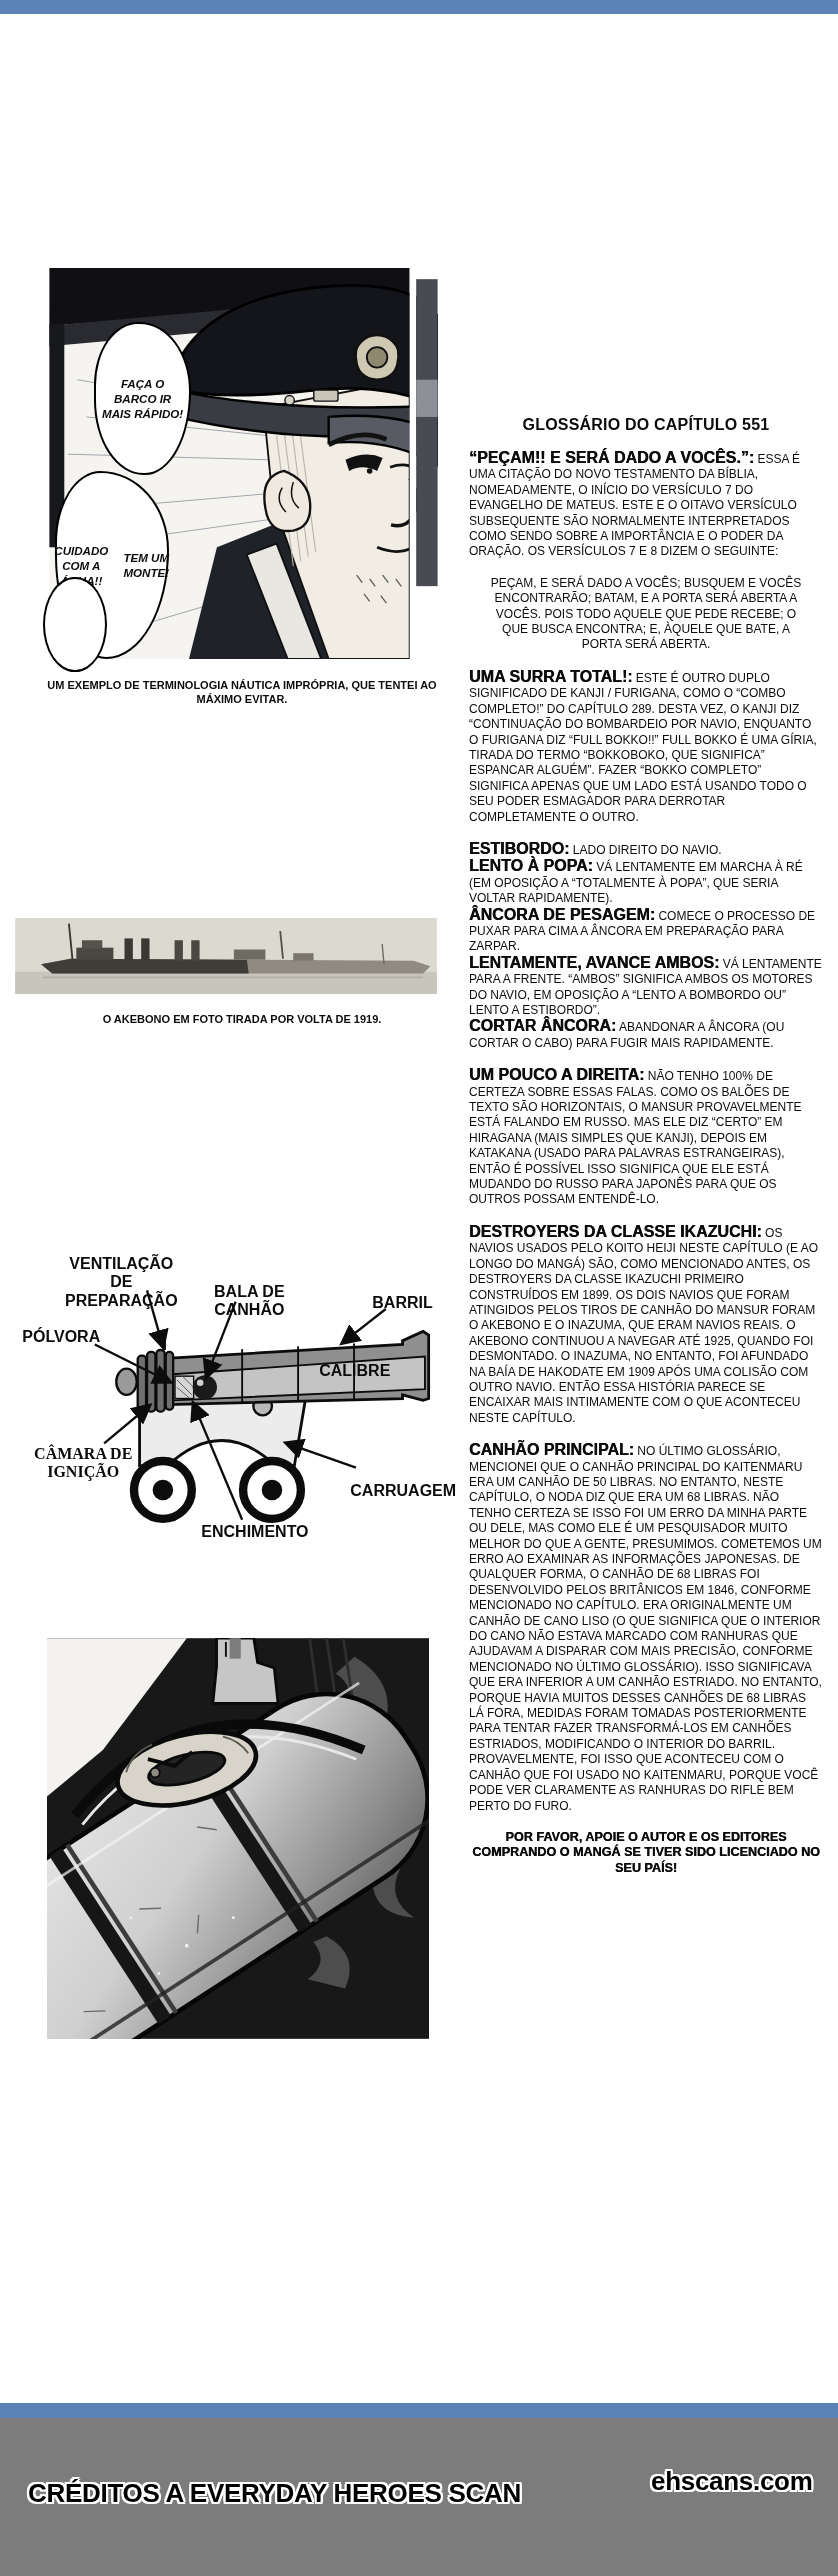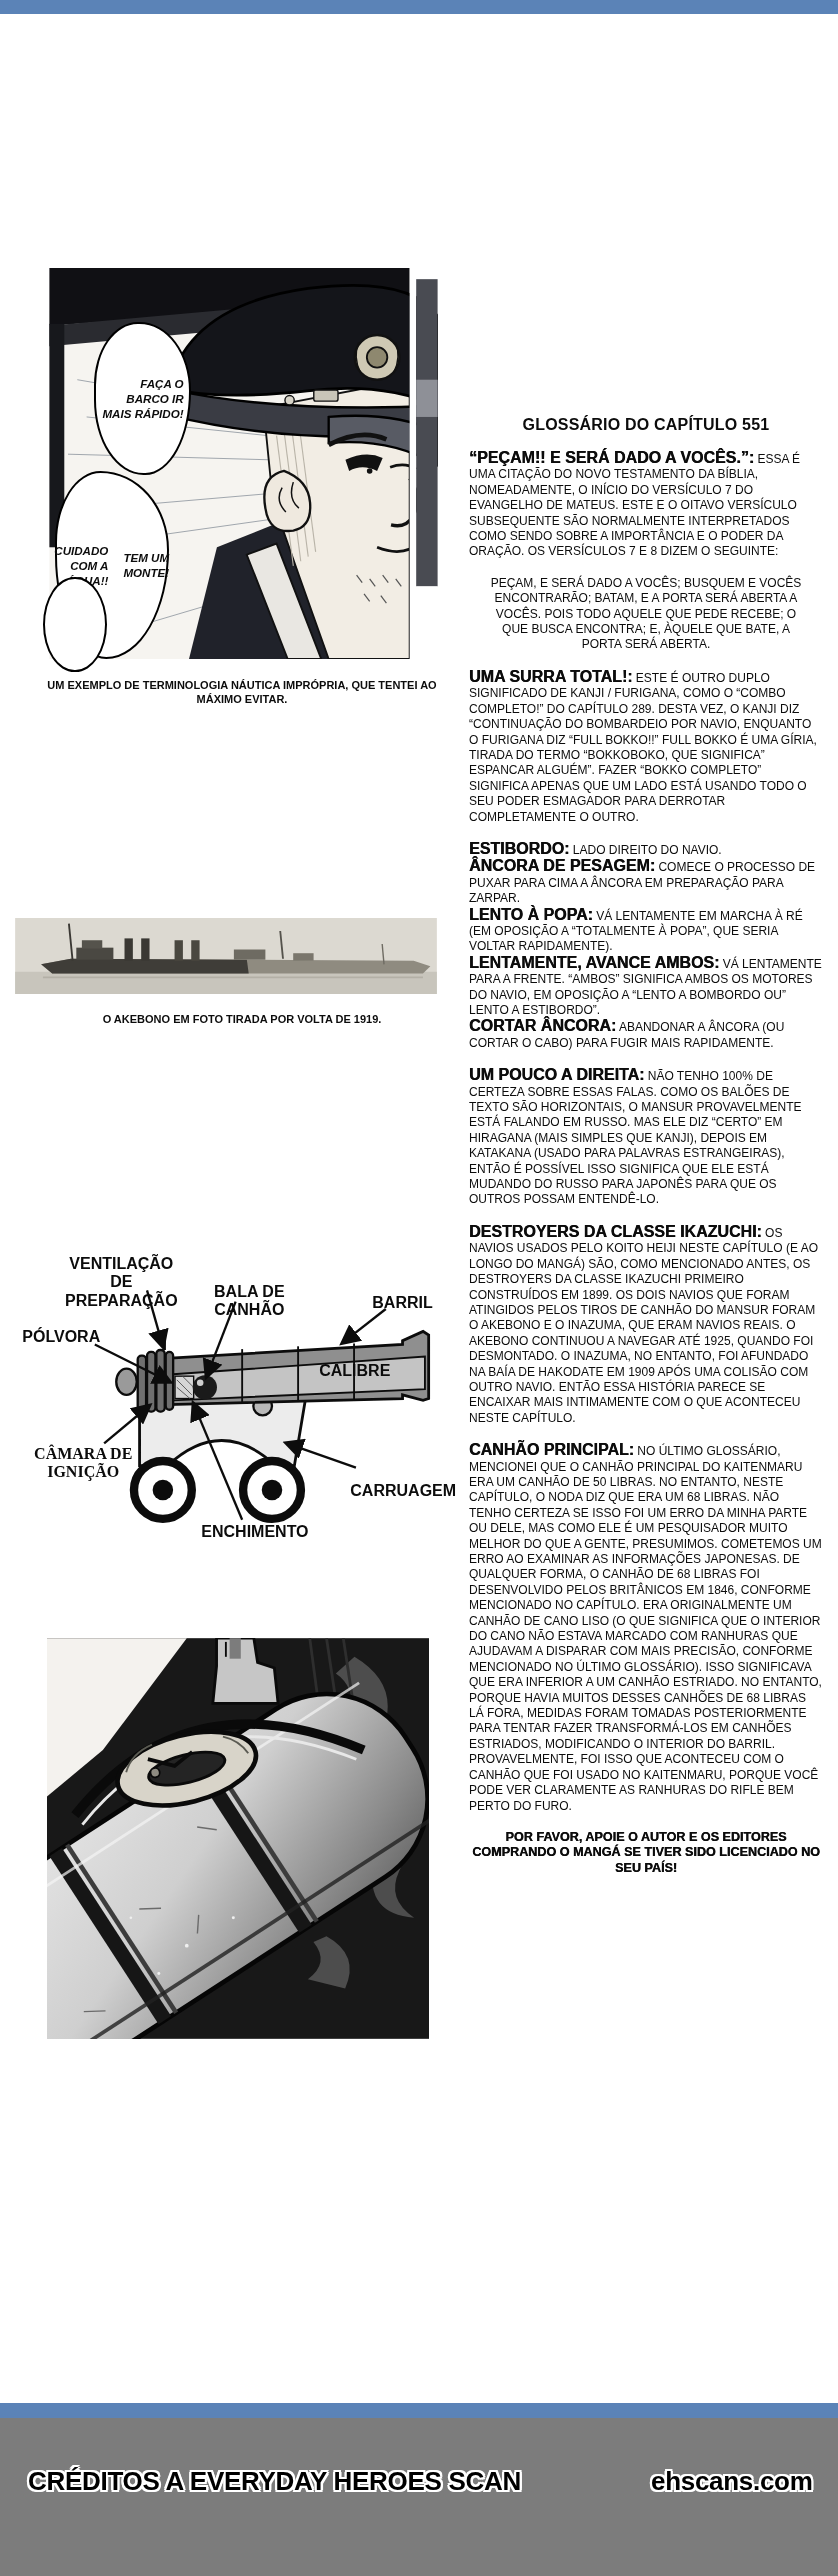--- a/index.html
+++ b/index.html
@@ -3,21 +3,21 @@
 <meta charset="utf-8">
 <style>
   html,body{margin:0;padding:0;background:#ffffff;}
   .page{position:relative;width:839px;height:2576px;background:#fff;overflow:hidden;
         font-family:"Liberation Sans",sans-serif;color:#0c0c0c;}
   .topbar{position:absolute;left:0;top:0;width:839px;height:14px;background:#5b83b7;}
   
   .panel1{position:absolute;left:49px;top:268px;width:389px;height:391px;}
   .panel1 svg{position:absolute;left:0;top:0;}
   .bubble{position:absolute;background:#fff;border:2.3px solid #000;
-          display:flex;align-items:center;justify-content:center;text-align:right;
+          display:flex;align-items:center;justify-content:center;text-align:center;
           font-style:italic;font-weight:bold;font-size:11.6px;line-height:1.3;padding:5.6px;}
   .b1{left:45px;top:54px;width:82px;height:138px;border-radius:46% 54% 48% 52%/42% 46% 56% 50%;}
   .b2{left:5.6px;top:203px;width:99px;height:173px;border-radius:40% 60% 55% 45%/38% 42% 58% 55%;
       flex-direction:row;gap:15px;}
   .b3{left:-5.6px;top:309px;width:48px;height:80px;border-radius:50%;}
   .caption{position:absolute;left:37px;width:410px;text-align:center;
            font-weight:bold;font-size:11px;line-height:1.3;}
   .cap1{top:678px;}
   .cap2{top:1012px;}
   .photo{position:absolute;left:14px;top:918px;width:424px;height:76px;}
@@ -42,21 +42,21 @@
   .quote{margin-top:16px;text-align:center;padding:0 13px;}
   .support{margin-top:16px;text-align:center;font-weight:bold;font-size:12.6px;
            text-shadow:0.4px 0 currentColor;}
   
   .bottombar{position:absolute;left:0;top:2403px;width:839px;height:16px;background:#5b83b7;}
   .footer{position:absolute;left:0;top:2418px;width:839px;height:158px;background:#7c7c7c;}
   .footer .ftext{position:absolute;top:48px;font-size:26px;font-weight:bold;color:#000;
      letter-spacing:-0.3px;
      text-shadow:-1.9px -1.9px 0 #fff,1.9px -1.9px 0 #fff,-1.9px 1.9px 0 #fff,1.9px 1.9px 0 #fff,
                  0 -2.3px 0 #fff,0 2.3px 0 #fff,-2.3px 0 0 #fff,2.3px 0 0 #fff;}
-  .fleft{left:28px;}
+  .fleft{left:28px;margin-top:12px;}
   .fright{left:651px;}
 </style>
 </head>
 <body>
 
 <div class="page">
 
   <div class="topbar"></div>
 
   <div class="panel1">
@@ -301,22 +301,22 @@
     </svg>
   </div>
 
   <section class="glossary">
     <h1>GLOSSÁRIO DO CAPÍTULO 551</h1>
     <div id="glossary-body">
         <p class="gpara entry"><b class="term">“PEÇAM!! E SERÁ DADO A VOCÊS.”:</b> ESSA É UMA CITAÇÃO DO NOVO TESTAMENTO DA BÍBLIA, NOMEADAMENTE, O INÍCIO DO VERSÍCULO 7 DO EVANGELHO DE MATEUS. ESTE E O OITAVO VERSÍCULO SUBSEQUENTE SÃO NORMALMENTE INTERPRETADOS COMO SENDO SOBRE A IMPORTÂNCIA E O PODER DA ORAÇÃO. OS VERSÍCULOS 7 E 8 DIZEM O SEGUINTE:</p>
         <p class="gpara quote">PEÇAM, E SERÁ DADO A VOCÊS; BUSQUEM E VOCÊS ENCONTRARÃO; BATAM, E A PORTA SERÁ ABERTA A VOCÊS. POIS TODO AQUELE QUE PEDE RECEBE; O QUE BUSCA ENCONTRA; E, ÀQUELE QUE BATE, A PORTA SERÁ ABERTA.</p>
         <p class="gpara entry"><b class="term">UMA SURRA TOTAL!:</b> ESTE É OUTRO DUPLO SIGNIFICADO DE KANJI / FURIGANA, COMO O “COMBO COMPLETO!” DO CAPÍTULO 289. DESTA VEZ, O KANJI DIZ “CONTINUAÇÃO DO BOMBARDEIO POR NAVIO, ENQUANTO O FURIGANA DIZ “FULL BOKKO!!” FULL BOKKO É UMA GÍRIA, TIRADA DO TERMO “BOKKOBOKO, QUE SIGNIFICA” ESPANCAR ALGUÉM”. FAZER “BOKKO COMPLETO” SIGNIFICA APENAS QUE UM LADO ESTÁ USANDO TODO O SEU PODER ESMAGADOR PARA DERROTAR COMPLETAMENTE O OUTRO.</p>
         <p class="gpara entry"><b class="term">ESTIBORDO:</b> LADO DIREITO DO NAVIO.</p>
+        <p class="gpara tight"><b class="term">LENTO À POPA:</b> VÁ LENTAMENTE EM MARCHA À RÉ (EM OPOSIÇÃO A “TOTALMENTE À POPA”, QUE SERIA VOLTAR RAPIDAMENTE).</p>
         <p class="gpara tight"><b class="term">ÂNCORA DE PESAGEM:</b> COMECE O PROCESSO DE PUXAR PARA CIMA A ÂNCORA EM PREPARAÇÃO PARA ZARPAR.</p>
-        <p class="gpara tight"><b class="term">LENTO À POPA:</b> VÁ LENTAMENTE EM MARCHA À RÉ (EM OPOSIÇÃO A “TOTALMENTE À POPA”, QUE SERIA VOLTAR RAPIDAMENTE).</p>
         <p class="gpara tight"><b class="term">LENTAMENTE, AVANCE AMBOS:</b> VÁ LENTAMENTE PARA A FRENTE. “AMBOS” SIGNIFICA AMBOS OS MOTORES DO NAVIO, EM OPOSIÇÃO A “LENTO A BOMBORDO OU” LENTO A ESTIBORDO”.</p>
         <p class="gpara tight"><b class="term">CORTAR ÂNCORA:</b> ABANDONAR A ÂNCORA (OU CORTAR O CABO) PARA FUGIR MAIS RAPIDAMENTE.</p>
         <p class="gpara entry"><b class="term">UM POUCO A DIREITA:</b> NÃO TENHO 100% DE CERTEZA SOBRE ESSAS FALAS. COMO OS BALÕES DE TEXTO SÃO HORIZONTAIS, O MANSUR PROVAVELMENTE ESTÁ FALANDO EM RUSSO. MAS ELE DIZ “CERTO” EM HIRAGANA (MAIS SIMPLES QUE KANJI), DEPOIS EM KATAKANA (USADO PARA PALAVRAS ESTRANGEIRAS), ENTÃO É POSSÍVEL ISSO SIGNIFICA QUE ELE ESTÁ MUDANDO DO RUSSO PARA JAPONÊS PARA QUE OS OUTROS POSSAM ENTENDÊ-LO.</p>
         <p class="gpara entry"><b class="term">DESTROYERS DA CLASSE IKAZUCHI:</b> OS NAVIOS USADOS PELO KOITO HEIJI NESTE CAPÍTULO (E AO LONGO DO MANGÁ) SÃO, COMO MENCIONADO ANTES, OS DESTROYERS DA CLASSE IKAZUCHI PRIMEIRO CONSTRUÍDOS EM 1899. OS DOIS NAVIOS QUE FORAM ATINGIDOS PELOS TIROS DE CANHÃO DO MANSUR FORAM O AKEBONO E O INAZUMA, QUE ERAM NAVIOS REAIS. O AKEBONO CONTINUOU A NAVEGAR ATÉ 1925, QUANDO FOI DESMONTADO. O INAZUMA, NO ENTANTO, FOI AFUNDADO NA BAÍA DE HAKODATE EM 1909 APÓS UMA COLISÃO COM OUTRO NAVIO. ENTÃO ESSA HISTÓRIA PARECE SE ENCAIXAR MAIS INTIMAMENTE COM O QUE ACONTECEU NESTE CAPÍTULO.</p>
         <p class="gpara entry"><b class="term">CANHÃO PRINCIPAL:</b> NO ÚLTIMO GLOSSÁRIO, MENCIONEI QUE O CANHÃO PRINCIPAL DO KAITENMARU ERA UM CANHÃO DE 50 LIBRAS. NO ENTANTO, NESTE CAPÍTULO, O NODA DIZ QUE ERA UM 68 LIBRAS. NÃO TENHO CERTEZA SE ISSO FOI UM ERRO DA MINHA PARTE OU DELE, MAS COMO ELE É UM PESQUISADOR MUITO MELHOR DO QUE A GENTE, PRESUMIMOS. COMETEMOS UM ERRO AO EXAMINAR AS INFORMAÇÕES JAPONESAS. DE QUALQUER FORMA, O CANHÃO DE 68 LIBRAS FOI DESENVOLVIDO PELOS BRITÂNICOS EM 1846, CONFORME MENCIONADO NO CAPÍTULO. ERA ORIGINALMENTE UM CANHÃO DE CANO LISO (O QUE SIGNIFICA QUE O INTERIOR DO CANO NÃO ESTAVA MARCADO COM RANHURAS QUE AJUDAVAM A DISPARAR COM MAIS PRECISÃO, CONFORME MENCIONADO NO ÚLTIMO GLOSSÁRIO). ISSO SIGNIFICAVA QUE ERA INFERIOR A UM CANHÃO ESTRIADO. NO ENTANTO, PORQUE HAVIA MUITOS DESSES CANHÕES DE 68 LIBRAS LÁ FORA, MEDIDAS FORAM TOMADAS POSTERIORMENTE PARA TENTAR FAZER TRANSFORMÁ-LOS EM CANHÕES ESTRIADOS, MODIFICANDO O INTERIOR DO BARRIL. PROVAVELMENTE, FOI ISSO QUE ACONTECEU COM O CANHÃO QUE FOI USADO NO KAITENMARU, PORQUE VOCÊ PODE VER CLARAMENTE AS RANHURAS DO RIFLE BEM PERTO DO FURO.</p>
         <p class="gpara support">POR FAVOR, APOIE O AUTOR E OS EDITORES COMPRANDO O MANGÁ SE TIVER SIDO LICENCIADO NO SEU PAÍS!</p>
       </div>
   </section>
 
   <div class="bottombar"></div>

